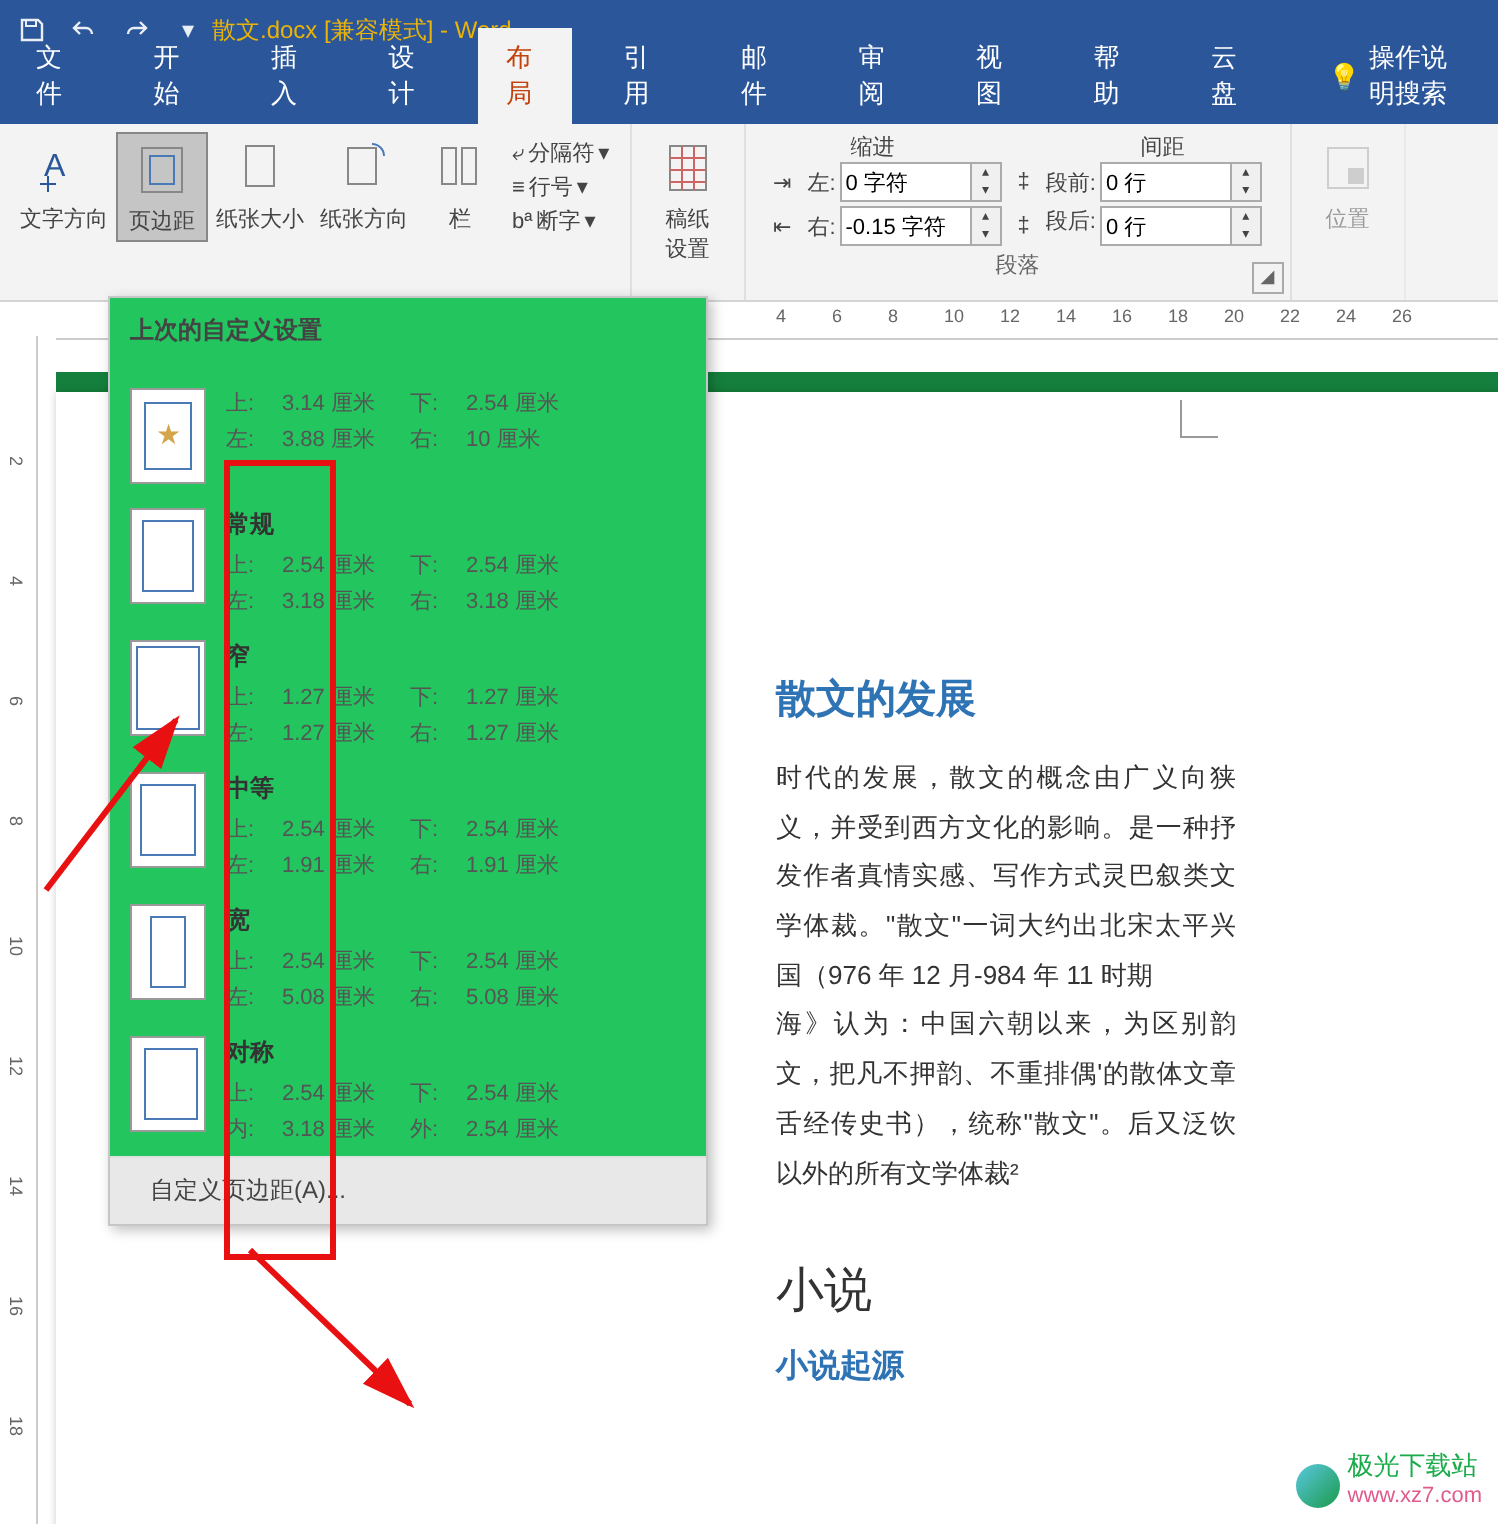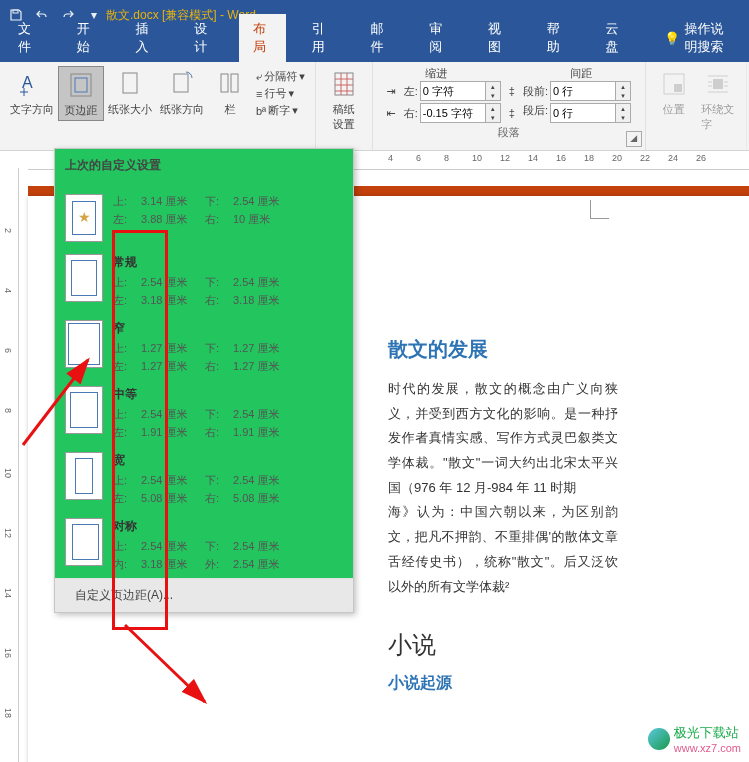--- a/index.html
+++ b/index.html
@@ -20,21 +20,21 @@
 .spin-field{display:flex;align-items:center;border:1px solid #ababab;background:#fff;height:18px}
 .spin-field input{border:none;width:60px;font-size:11px;padding:0 2px;outline:none}
 .spin-btns{display:flex;flex-direction:column;border-left:1px solid #ababab}
 .spin-btns span{width:14px;height:9px;font-size:7px;text-align:center;line-height:9px;background:#f0f0f0}
 .indent-grid{display:grid;grid-template-columns:auto auto auto auto;gap:2px 8px;align-items:center;font-size:11px;color:#444}
 .hdr-label{font-size:11px;color:#444;text-align:center}
 .ruler-h{height:18px;background:#fff;border-bottom:1px solid #ccc;position:relative;font-size:9px;color:#666;overflow:hidden;margin-left:28px}
 .ruler-h span{position:absolute;top:2px}
 .ruler-v{width:18px;background:#fff;border-right:1px solid #ccc;position:absolute;left:0;top:168px;bottom:0;font-size:9px;color:#666}
 .ruler-v span{position:absolute;left:3px;writing-mode:vertical-rl}
-.doc-area{position:absolute;left:28px;top:186px;right:0;bottom:0;background:#c2410c}
+.doc-area{position:absolute;left:28px;top:186px;right:0;bottom:0;background:#15803d}
 .page{background:#fff;margin:10px 0 0 0;padding:140px 0 0 360px;box-shadow:0 0 4px rgba(0,0,0,.2);min-height:600px;width:780px;position:relative}
 .doc-h1{color:#2e74b5;font-size:20px;font-weight:bold;margin:0 0 14px}
 .doc-p{font-size:13px;color:#333;line-height:1.9;margin:0;width:230px;text-align:justify}
 .doc-h2{font-size:24px;color:#333;margin:30px 0 10px;font-weight:normal}
 .doc-h3{color:#2e74b5;font-size:16px;font-weight:bold;margin:12px 0}
 .dropdown{position:absolute;left:54px;top:148px;width:298px;background:#22c55e;border:1px solid #c6c6c6;box-shadow:2px 2px 6px rgba(0,0,0,.25);z-index:100}
 .dd-section{padding:8px 10px}
 .dd-title{font-weight:bold;font-size:12px;color:#444;margin-bottom:6px}
 .preset{display:flex;gap:10px;padding:6px 10px;align-items:flex-start}
 .preset-icon{width:36px;height:46px;border:1px solid #999;background:#fff;position:relative;flex-shrink:0}
@@ -45,21 +45,21 @@
 .pi-medium::before{left:4px;top:5px;right:4px;bottom:5px}
 .pi-wide::before{left:9px;top:5px;right:9px;bottom:5px}
 .pi-mirror::before{left:6px;top:5px;right:3px;bottom:5px}
 .preset-data{flex:1;font-size:11px;color:#555}
 .preset-name{font-weight:bold;color:#333;margin-bottom:4px;font-size:12px}
 .preset-grid{display:grid;grid-template-columns:22px 58px 22px 58px;gap:3px 6px}
 .dd-custom{border-top:1px solid #e0e0e0;padding:8px 20px;font-size:12px;color:#444;background:#e8e8e8}
 .redbox{position:absolute;border:3px solid #e81010;pointer-events:none;z-index:110}
 .arrow{position:absolute;z-index:111;pointer-events:none}
 .arrow svg{overflow:visible}
-.watermark{position:absolute;right:8px;bottom:8px;z-index:200;font-size:13px;color:#1aab4a;display:flex;align-items:center;gap:4px}
+.watermark{position:absolute;right:8px;bottom:8px;z-index:200;font-size:13px;color:#1aab4a;display:flex;align-items:flex-end;gap:4px}
 .watermark .url{color:#e05a8c;font-size:11px}
 .wm-icon{width:22px;height:22px;border-radius:50%;background:linear-gradient(135deg,#5ac8e0,#1a9a4a);display:inline-block}
 .corner{position:absolute;left:590px;top:200px;width:18px;height:18px;border-left:1px solid #999;border-bottom:1px solid #999;z-index:50}
 .star{color:#d4a54a;font-size:14px;position:absolute;left:12px;top:14px}
 .dlg-launch{position:absolute;right:3px;bottom:3px;width:14px;height:14px;border:1px solid #aaa;font-size:9px;text-align:center;line-height:12px;color:#666}
 </style>
 </head>
 <body>
 
 <div class="titlebar">
@@ -223,30 +223,20 @@
   <div class="group" style="opacity:.5">
     <div style="display:flex">
       <div class="big-btn">
           <div class="icon">
             <svg width="28" height="28">
               <rect x="4" y="4" width="20" height="20" fill="none" stroke="#aaa"></rect>
               <rect x="14" y="14" width="8" height="8" fill="#aaa"></rect>
             </svg>
           </div>
           <span>位置</span>
-        </div>
-      <div class="big-btn">
-          <div class="icon">
-            <svg width="28" height="28">
-              <rect x="9" y="9" width="10" height="10" fill="#aaa"></rect>
-              <path d="M4 6h20M4 22h20M4 12h4M20 12h4M4 16h4M20 16h4" stroke="#aaa"></path>
-            </svg>
-          </div>
-          <span style="white-space:pre">环绕文
-字</span>
         </div>
     </div>
   </div>
 </div>
 
 <div class="ruler-h">
   <span style="left:360px">4</span>
   <span style="left:388px">6</span>
   <span style="left:416px">8</span>
   <span style="left:444px">10</span>

